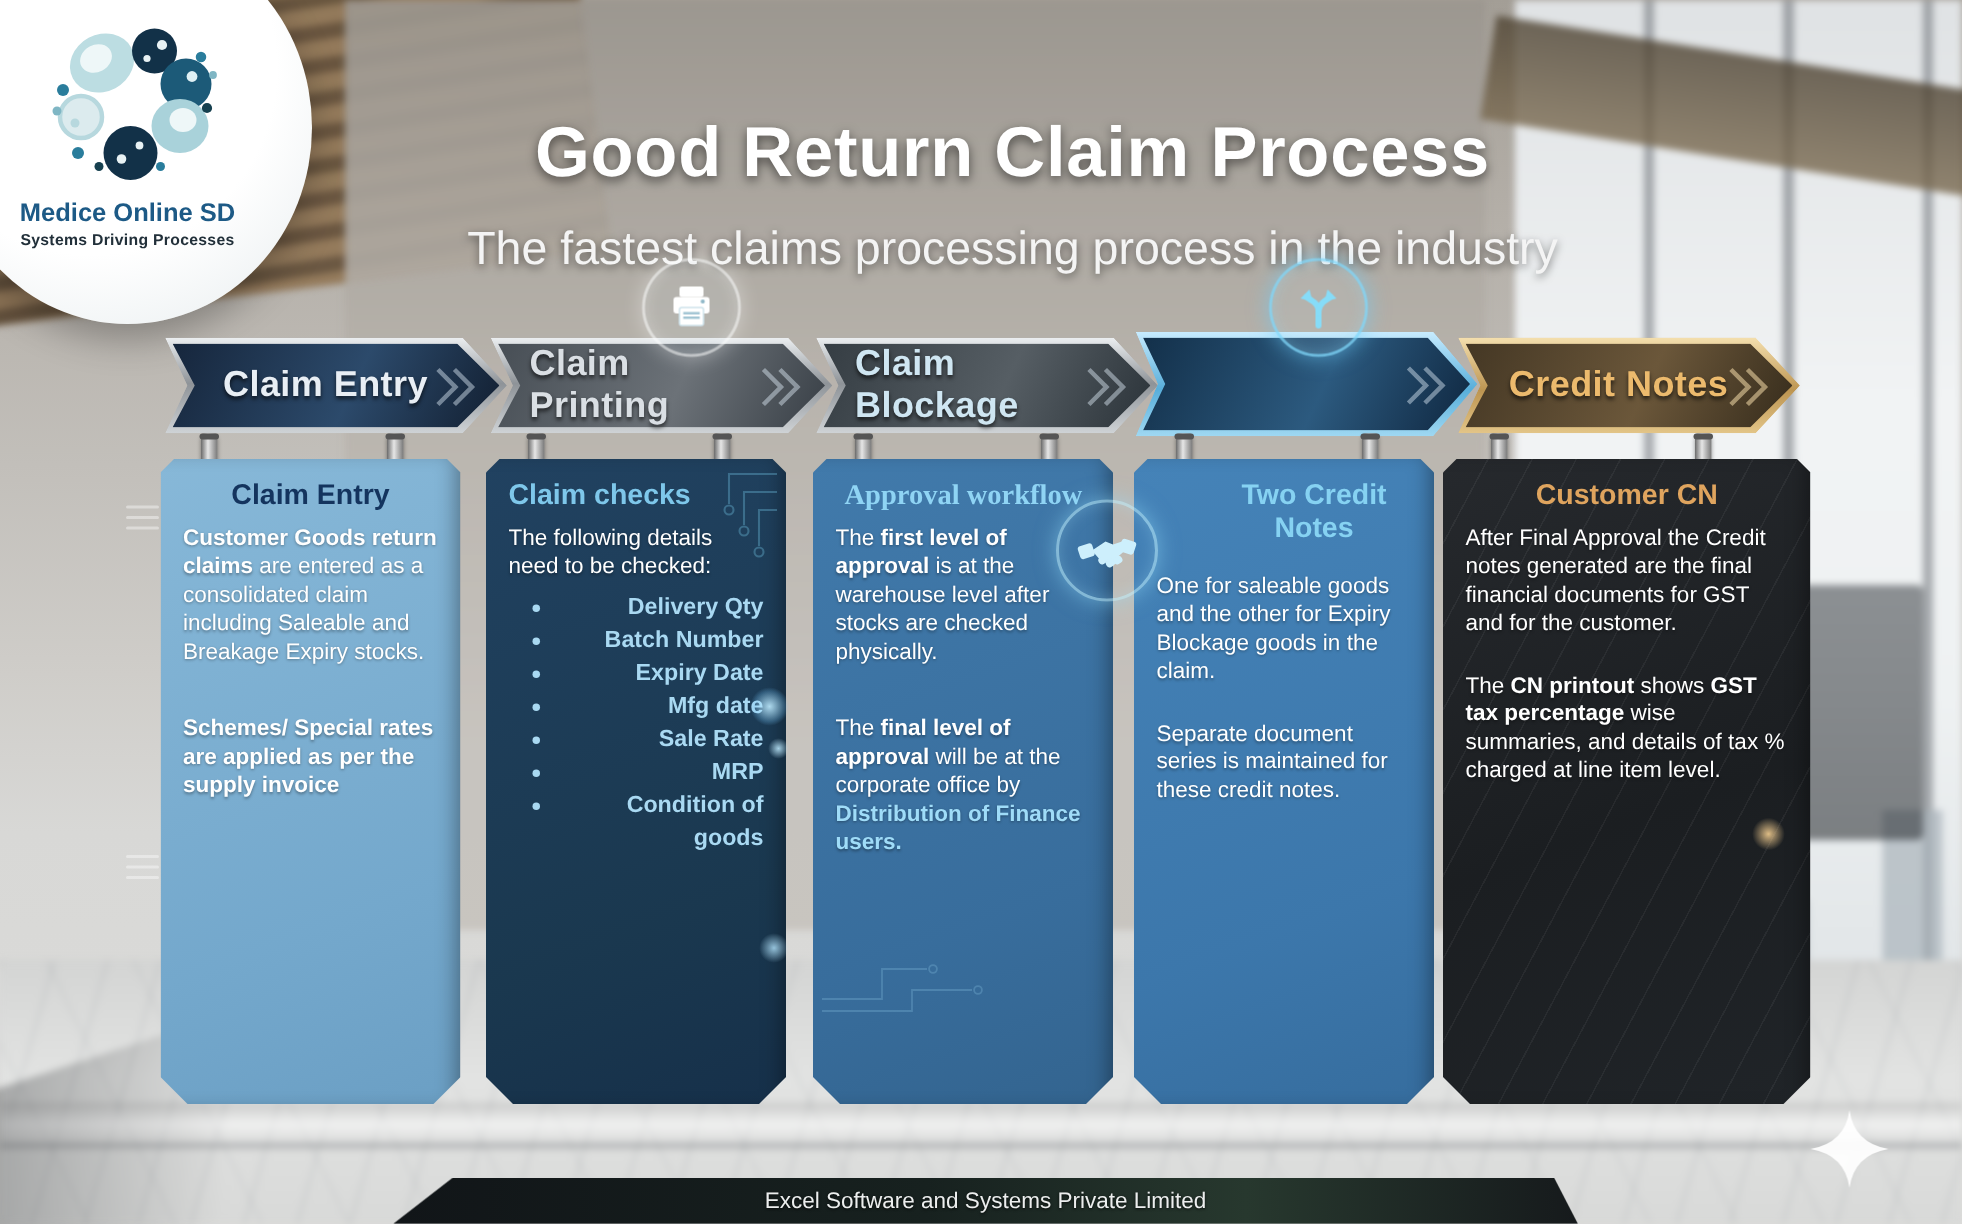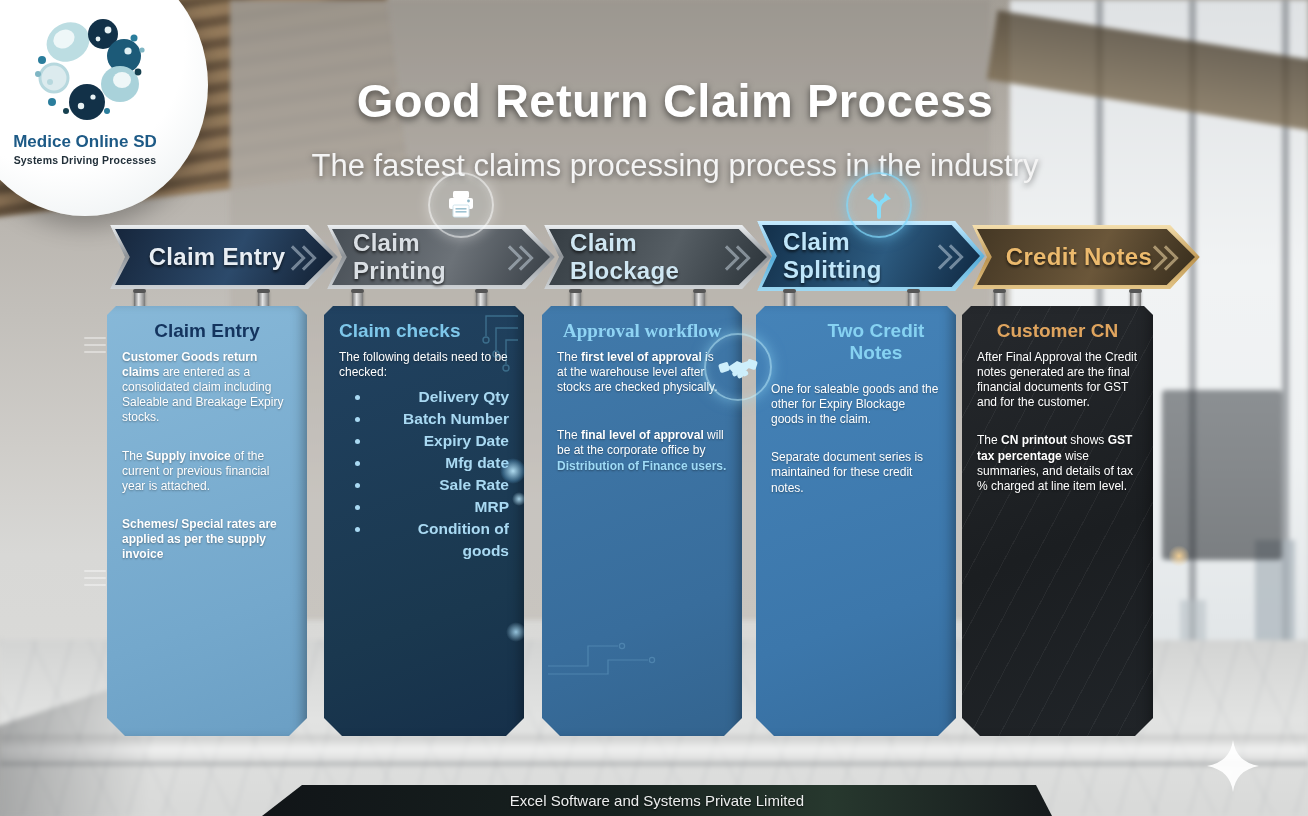--- a/index.html
+++ b/index.html
@@ -101,35 +101,35 @@
     background:linear-gradient(90deg,#6b6b6b,#e6e6e6 42%,#787878);
     box-shadow:0 2px 3px rgba(0,0,0,.4);}
   .pole::before{content:"";position:absolute;left:-1px;top:0;width:13px;height:4px;background:#555;border-radius:2px;}
 
   
   .card{position:absolute;top:306px;height:430px;width:200px;padding:12px 15px;box-sizing:border-box;
     clip-path:polygon(9px 0,calc(100% - 9px) 0,100% 9px,100% calc(100% - 18px),calc(100% - 18px) 100%,18px 100%,0 calc(100% - 18px),0 9px);
     box-shadow:8px 8px 14px rgba(0,0,0,.32), inset -9px 0 14px -7px rgba(0,0,0,.4);
     overflow:hidden;}
   .card h3{margin:2px 0 8px 0;font-size:19px;font-weight:700;}
-  .card p{margin:0 0 13px 0;font-size:12px;line-height:1.26;color:#fff;
+  .card p{margin:0 0 13px 0;font-size:15px;line-height:1.26;color:#fff;
     text-shadow:0 1px 2px rgba(0,0,0,.35);}
   .card .b{font-weight:700;}
   .center{text-align:center;}
   .card-1{left:107px;background:linear-gradient(160deg,#87b8d8,#74a8cc 70%,#6b9fc4);}
   .card-1 h3{color:#14345e;}
   .card-2{left:324px;background:linear-gradient(160deg,#214261,#1a384f 70%,#16304a);}
   .card-2 h3{color:#7ec7ea;}
   .card-2 p{margin-bottom:4px;}
   .card-3{left:542px;background:linear-gradient(160deg,#417aab,#386d9c 70%,#33648f);}
   .card-3 h3{color:#8fd4f4;}
   .card-3 .accent{color:#9fdcf8;font-weight:700;}
   .card-4{left:756px;background:linear-gradient(160deg,#4583b8,#3c77ab 70%,#366d9e);}
   .card-4 h3{color:#86d2f2;margin-left:40px;}
-  .card-5{left:962px;width:191px;
+  .card-5{left:962px;width:245px;
     background:
       repeating-linear-gradient(118deg,rgba(255,255,255,.05) 0 1px,transparent 1px 26px),
       linear-gradient(160deg,#26292d,#1b1e21 55%,#202428);}
   .card-5 h3{color:#dfa45e;}
   .bullets{margin:6px 0 0 0;padding:0 0 0 10px;list-style:none;}
   .bullets li{position:relative;padding-left:26px;font-size:15.5px;font-weight:700;
     color:#a9d9f2;line-height:1.42;text-align:right;}
   .bullets li::before{content:"";position:absolute;left:6px;top:9px;width:5px;height:5px;border-radius:50%;background:#a9d9f2;}
   .gap{height:10px;}
 
@@ -229,21 +229,20 @@
 <div class="banner b-dark" style="left:544px;">
   <div class="frame"></div>
   <div class="face"></div>
   <div class="label">Claim Blockage</div>
   <span class="chev c1"></span>
   <span class="chev c2"></span>
 </div>
 <div class="banner b-glow" style="left:757px;">
   <div class="frame"></div>
   <div class="face"></div>
-  <div class="label">Claim Splitting</div>
   <span class="chev c1" style="top:27px;"></span>
   <span class="chev c2" style="top:27px;"></span>
 </div>
 <div class="banner b-gold" style="left:972px;">
   <div class="frame"></div>
   <div class="face"></div>
   <div class="label">Credit Notes</div>
   <span class="chev c1"></span>
   <span class="chev c2"></span>
 </div>
@@ -275,21 +274,20 @@
 <div class="pole" style="left:694px;"></div>
 <div class="pole" style="left:784px;"></div>
 <div class="pole" style="left:908px;"></div>
 <div class="pole" style="left:994px;"></div>
 <div class="pole" style="left:1130px;"></div>
 
 <section class="card card-1">
   <h3 class="center">Claim Entry</h3>
   <p><span class="b">Customer Goods return claims</span><span> are entered as a consolidated claim including Saleable and Breakage Expiry stocks.</span></p>
   <div class="gap"></div>
-  <p><span>The </span><span class="b">Supply invoice</span><span> of the current or previous financial year is attached.</span></p>
   <div class="gap"></div>
   <p><span class="b">Schemes/ Special rates are applied as per the supply invoice</span></p>
 </section>
 
 <section class="card card-2">
   <svg class="circuit" width="86" height="90" viewBox="0 0 86 90">
     <g stroke="#7fd8f8" stroke-width="1.4" fill="none">
       <path d="M84 6 H52 V26"></path>
         <path d="M84 18 H62 V40"></path>
         <path d="M84 30 H72 V54"></path>

